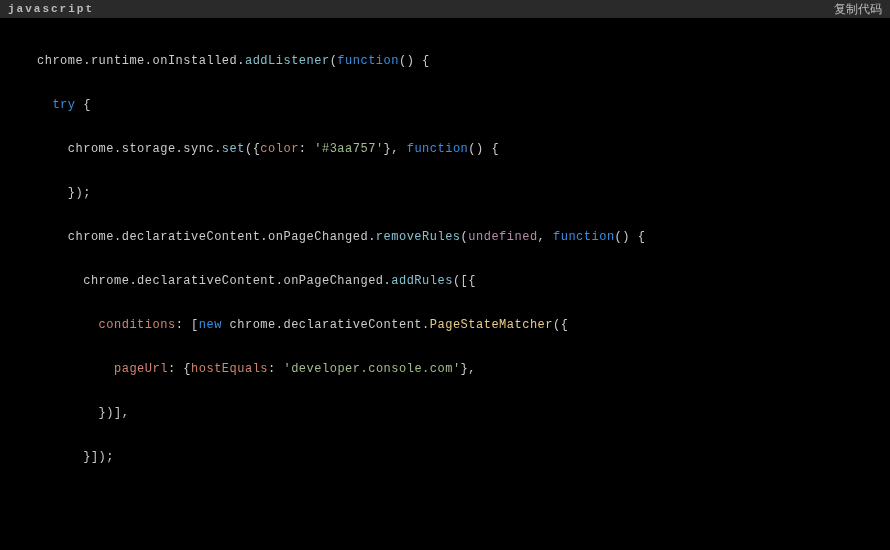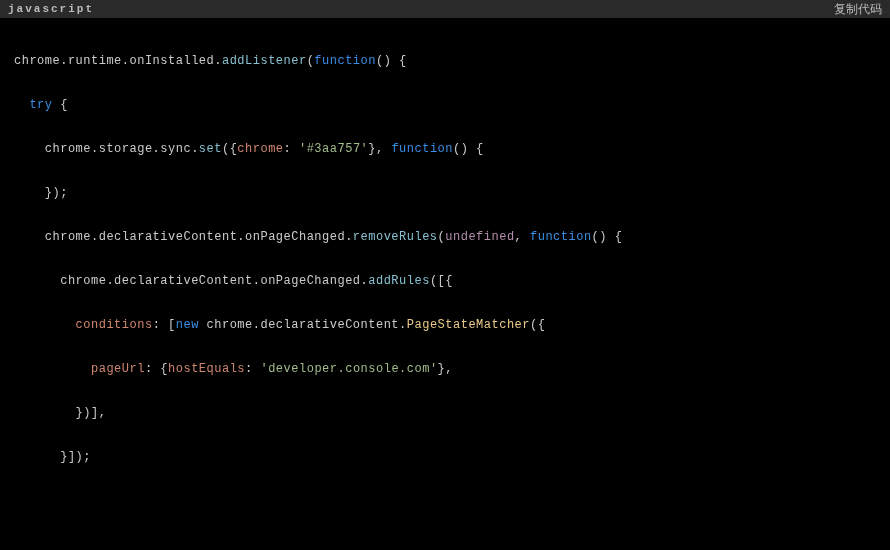--- a/index.html
+++ b/index.html
@@ -32,41 +32,41 @@
     letter-spacing: 0;
     font-size: 12px;
   }
   .code-area {
     padding: 10px 14px;
     line-height: 22px;
     white-space: pre;
     font-size: 12px;
     letter-spacing: 0.5px;
   }
-  .line { display: block; }
+  .line { display: block; margin-left: 23px; }
   .pl { color: #ccc; } 
   .kw { color: #3a8ee6; } 
   .fn2 { color: #88c0d0; } 
   .str { color: #a3be8c; } 
   .prop { color: #d08770; } 
   .cls { color: #ebcb8b; } 
   .undef { color: #b48ead; }
 </style>
 </head>
 <body>
 
 <div class="header">
   <span class="lang-label">javascript</span>
   <span class="copy-btn">复制代码</span>
 </div>
 
 <div class="code-area">
 <span class="line"><span class="pl">chrome.runtime.onInstalled.</span><span class="fn2">addListener</span><span class="pl">(</span><span class="kw">function</span><span class="pl">() {</span></span>
 <span class="line"><span class="pl">  </span><span class="kw">try</span><span class="pl"> {</span></span>
-<span class="line"><span class="pl">    chrome.storage.sync.</span><span class="fn2">set</span><span class="pl">({</span><span class="prop">chrome</span><span class="pl">: </span><span class="str">'#3aa757'</span><span class="pl">}, </span><span class="kw">function</span><span class="pl">() {</span></span>
+<span class="line"><span class="pl">    chrome.storage.sync.</span><span class="fn2">set</span><span class="pl">({</span><span class="prop">color</span><span class="pl">: </span><span class="str">'#3aa757'</span><span class="pl">}, </span><span class="kw">function</span><span class="pl">() {</span></span>
 <span class="line"><span class="pl">    });</span></span>
 <span class="line"><span class="pl">    chrome.declarativeContent.onPageChanged.</span><span class="fn2">removeRules</span><span class="pl">(</span><span class="undef">undefined</span><span class="pl">, </span><span class="kw">function</span><span class="pl">() {</span></span>
 <span class="line"><span class="pl">      chrome.declarativeContent.onPageChanged.</span><span class="fn2">addRules</span><span class="pl">([{</span></span>
 <span class="line"><span class="pl">        </span><span class="prop">conditions</span><span class="pl">: [</span><span class="kw">new</span><span class="pl"> chrome.declarativeContent.</span><span class="cls">PageStateMatcher</span><span class="pl">({</span></span>
 <span class="line"><span class="pl">          </span><span class="prop">pageUrl</span><span class="pl">: {</span><span class="prop">hostEquals</span><span class="pl">: </span><span class="str">'developer.console.com'</span><span class="pl">},</span></span>
 <span class="line"><span class="pl">        })],</span></span>
 <span class="line"><span class="pl">      }]);</span></span>
 
 
 

